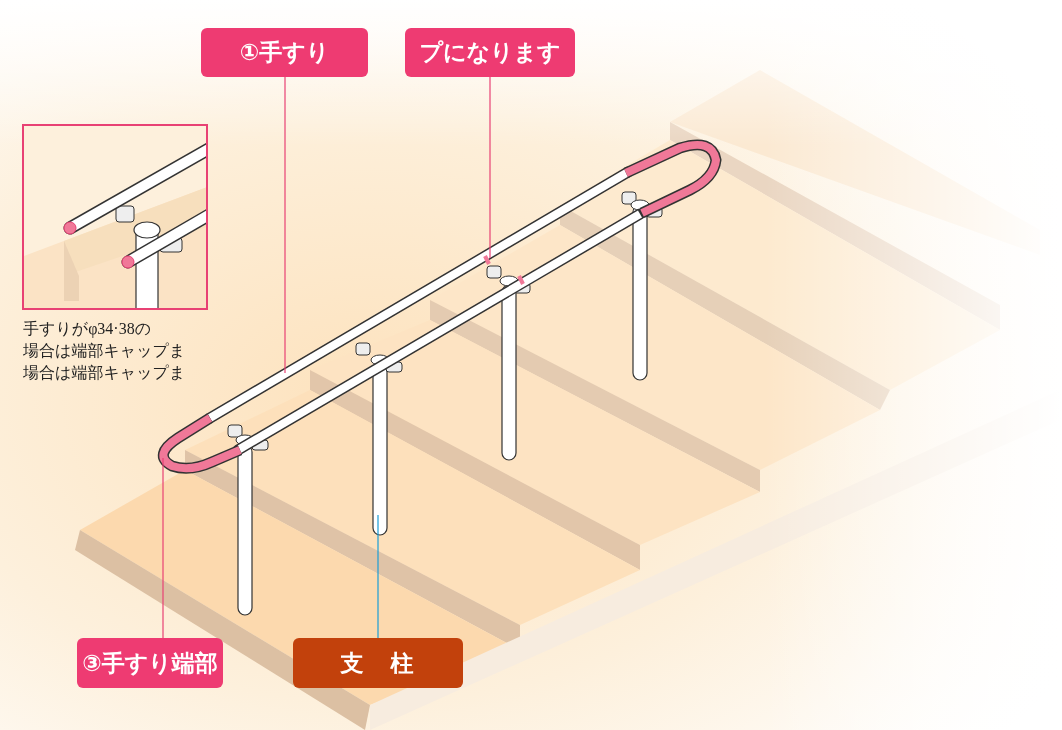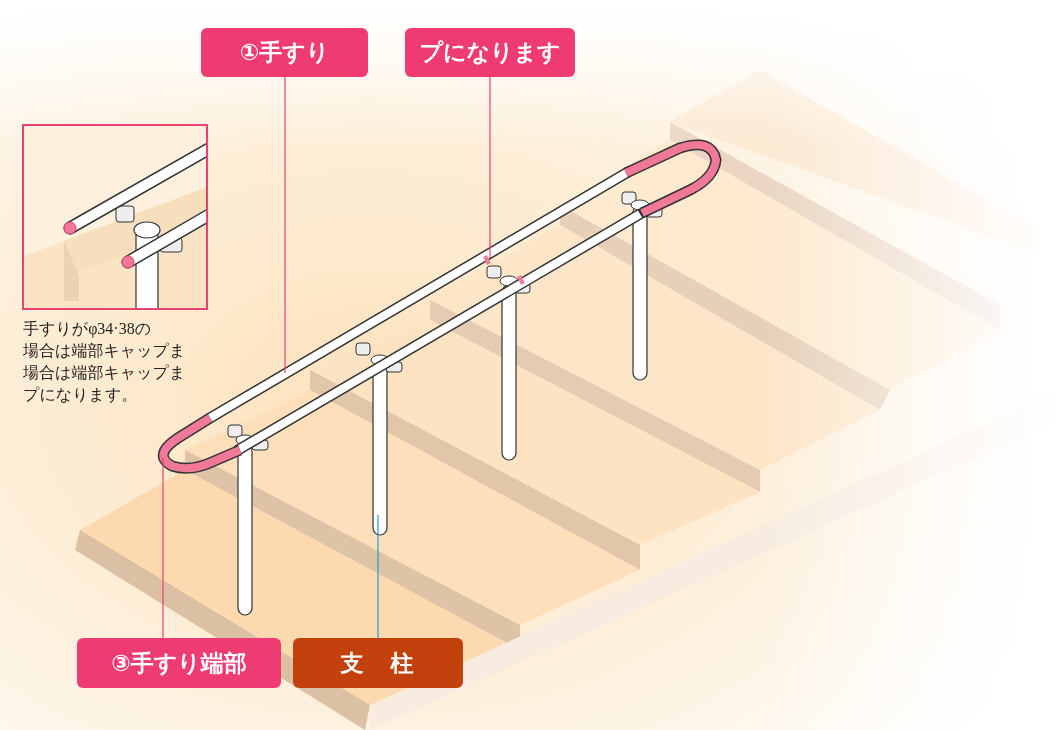--- a/index.html
+++ b/index.html
@@ -136,19 +136,18 @@
     <line x1="104" y1="136" x2="190" y2="86" stroke="#fff" stroke-width="10"></line>
     <circle cx="46" cy="102" r="6" fill="#f07898" stroke="#e84174"></circle>
     <circle cx="104" cy="136" r="6" fill="#f07898" stroke="#e84174"></circle>
   </svg>
 </div>
 
 <div id="note">
   <div>手すりがφ34·38の</div>
   <div>場合は端部キャップま</div>
   <div>場合は端部キャップま</div>
-  <div>プになります。</div>
 </div>
 
 <div class="label pink" style="left:201px; top:28px; width:167px; height:49px;">①手すり</div>
 <div class="label pink" style="left:405px; top:28px; width:170px; height:49px;">プになります</div>
-<div class="label pink" style="left:77px; top:638px; width:204px; height:50px;">③手すり端部</div>
+<div class="label pink" style="left:77px; top:638px; width:146px; height:50px;">③手すり端部</div>
 <div class="label blue" style="left:293px; top:638px; width:170px; height:50px; letter-spacing:2px;">支　柱</div>
 
 </body></html>

